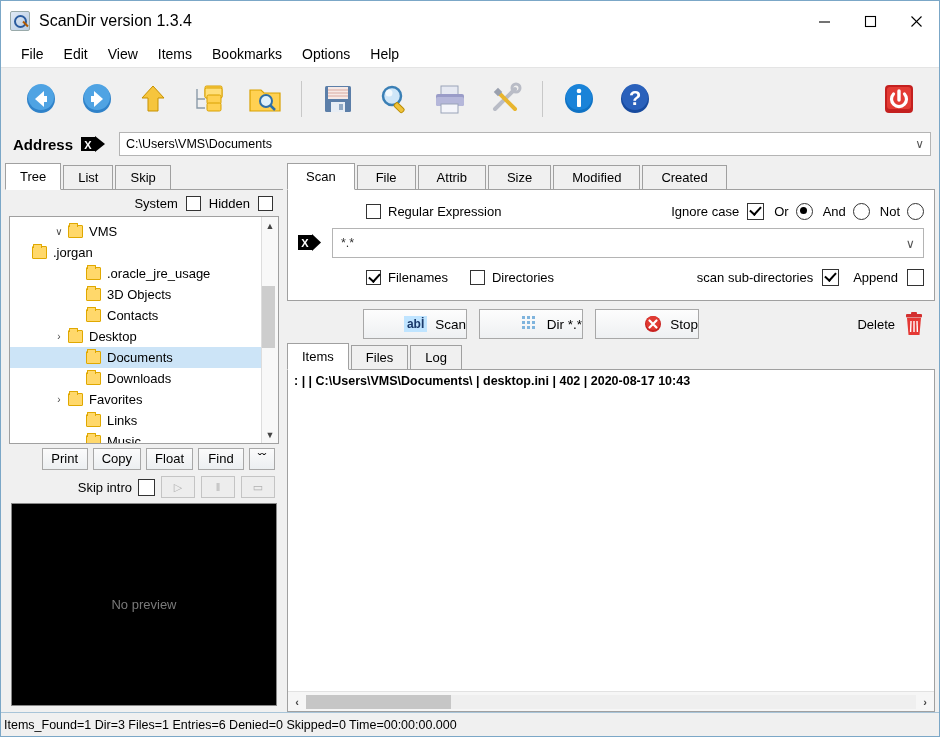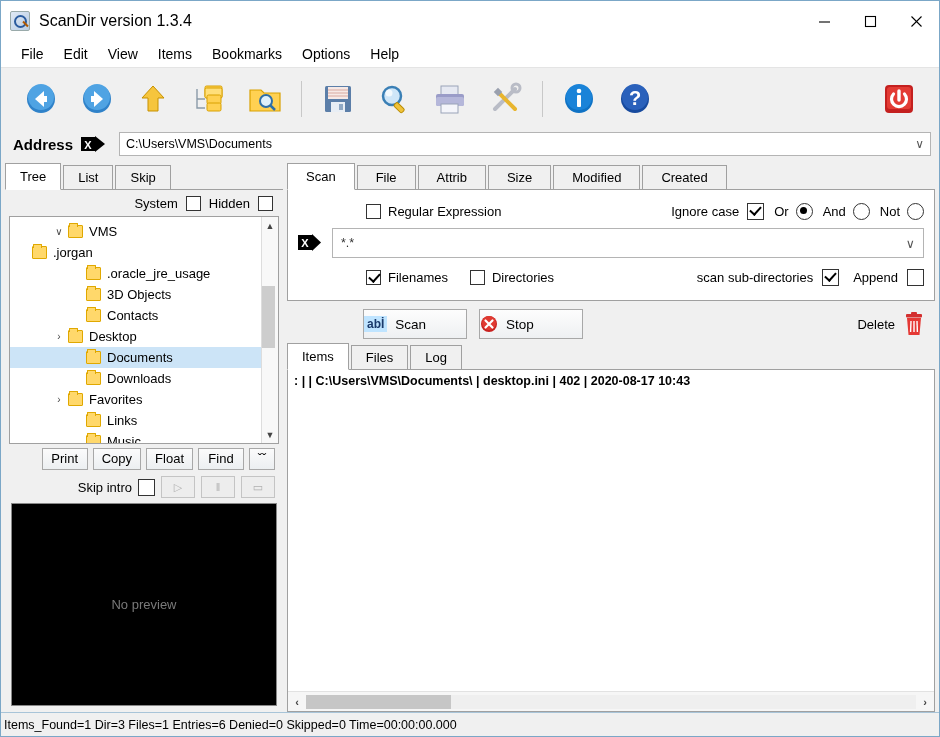--- a/index.html
+++ b/index.html
@@ -116,21 +116,21 @@
   .gap { flex:1 1 auto; }
   .patternrow { display:flex; align-items:center; margin:4px 0 6px 0; }
   .pattern-icon { width:28px; height:20px; margin-right:6px; flex:0 0 auto; position:relative; }
   .pattern-input { flex:1 1 auto; height:30px; border:1px solid #b4b4b4; background:#fff;
                    display:flex; align-items:center; padding:0 8px; font-size:12.5px; color:#333; }
   .pattern-input .caret { margin-left:auto; color:#555; }
 
   .actionrow { display:flex; align-items:center; height:46px; padding:0 4px; }
   .abtn { height:30px; min-width:104px; border:1px solid #a8a8a8;
           background:linear-gradient(#fdfdfd,#eef0f2); display:flex; align-items:center;
-          justify-content:flex-start; gap:8px; font-size:13.5px; margin-right:12px; cursor:default; }
+          justify-content:flex-end; gap:8px; font-size:13.5px; margin-right:12px; cursor:default; }
   .delbox { margin-left:auto; display:flex; align-items:center; gap:8px; padding-right:6px; }
 
   .resultsbox { flex:1 1 auto; border:1px solid #a0a0a0; border-top:none; background:#fff;
                 display:flex; flex-direction:column; min-height:0;font-weight:bold; }
   .resultlist { flex:1 1 auto; padding:4px 6px; font-size:12.5px; overflow:hidden; }
   .resultrow { white-space:nowrap; height:18px; }
   .hscroll { height:20px; border-top:1px solid #e2e2e2; background:#f6f6f6; display:flex;
              align-items:center; flex:0 0 auto; }
   .hscroll .arr { width:18px; text-align:center; font-size:11px; color:#444; }
   .htrack { flex:1 1 auto; height:14px; background:#efefef; position:relative; }
@@ -445,20 +445,38 @@
           <span class="lbl">Append</span>
           <span class="cb" style="margin:0 0 0 9px;width:17px;height:17px"></span>
         </div>
       </div>
 
       <div class="actionrow">
         <div style="width:72px"></div>
         <div class="abtn">
           <span style="background:#bfe4ff;font-weight:bold;font-size:12px;padding:1px 3px;color:#1b3a6b;">abİ</span>
           <span>Scan</span>
+        </div>
+        <div class="abtn">
+          <span>
+            <svg width="17" height="17" viewBox="0 0 17 17">
+              <g fill="#7fb4dd">
+                <rect x="0" y="0" width="3" height="3"></rect>
+                  <rect x="5" y="0" width="3" height="3"></rect>
+                  <rect x="10" y="0" width="3" height="3"></rect>
+                <rect x="0" y="5" width="3" height="3"></rect>
+                  <rect x="5" y="5" width="3" height="3"></rect>
+                  <rect x="10" y="5" width="3" height="3"></rect>
+                <rect x="0" y="10" width="3" height="3"></rect>
+                  <rect x="5" y="10" width="3" height="3"></rect>
+                  <rect x="10" y="10" width="3" height="3"></rect>
+              </g>
+            </svg>
+          </span>
+          <span>Dir *.*</span>
         </div>
         <div class="abtn">
           <span>
             <svg width="18" height="18" viewBox="0 0 18 18">
               <circle cx="9" cy="9" r="8" fill="#c8211f"></circle>
               <circle cx="9" cy="8" r="7" fill="#e03a32"></circle>
               <path d="M5.5 5.5 L12.5 12.5 M12.5 5.5 L5.5 12.5" stroke="#fff" stroke-width="2.2" stroke-linecap="round"></path>
             </svg>
           </span>
           <span>Stop</span>

